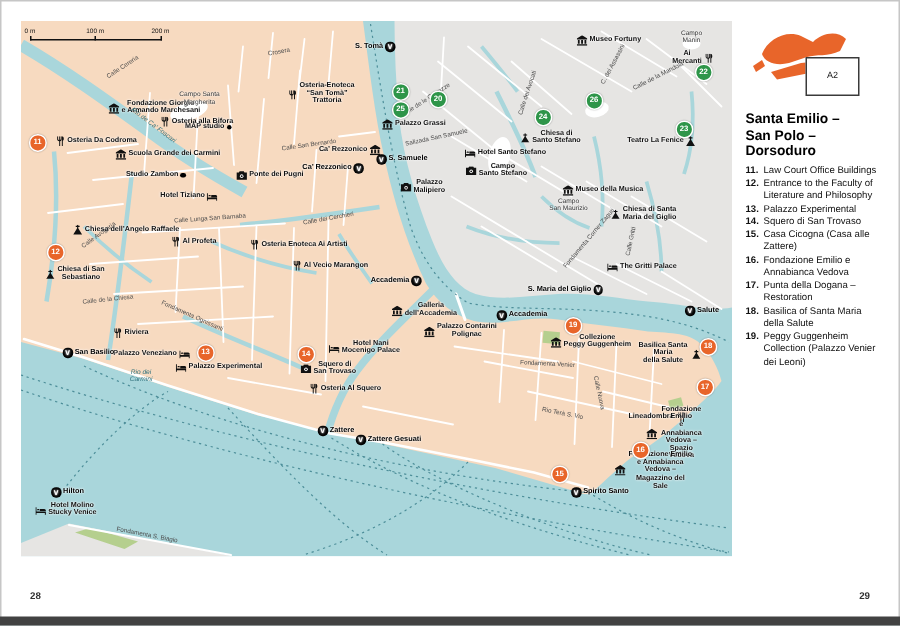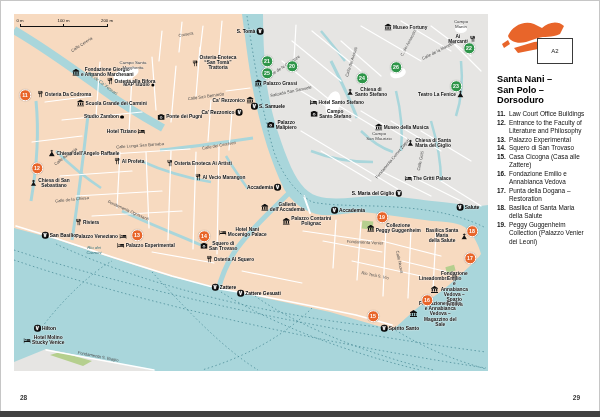--- a/index.html
+++ b/index.html
@@ -684,21 +684,21 @@
   <div class="locator">
     <svg width="88" height="62" viewBox="0 0 88 62">
       <path fill="#E8652A" d="M10,18 C14,8 26,2 36,6 L44,10 C50,4 60,2 66,8 L62,16 C54,20 46,18 40,20 L28,24 C20,26 12,24 10,18 Z"></path>
       <path fill="#E8652A" d="M16,30 L36,24 L56,22 L60,26 L40,31 L20,35 Z"></path>
       <path fill="#E8652A" d="M4,26 L10,22 L12,26 L6,30 Z"></path>
     </svg>
     <div class="locator-box">
       <span>A2</span>
     </div>
   </div>
-  <div class="sb-title">Santa Nani –
+  <div class="sb-title">Santa Emilio –
 San Polo –
 Dorsoduro</div>
   <div class="sb-list">
       <div class="sight-item">
         <span class="sight-num">11.</span>
         <span class="sight-text">Law Court Office Buildings</span>
       </div>
       <div class="sight-item">
         <span class="sight-num">12.</span>
         <span class="sight-text">Entrance to the Faculty of Literature and Philosophy</span>

